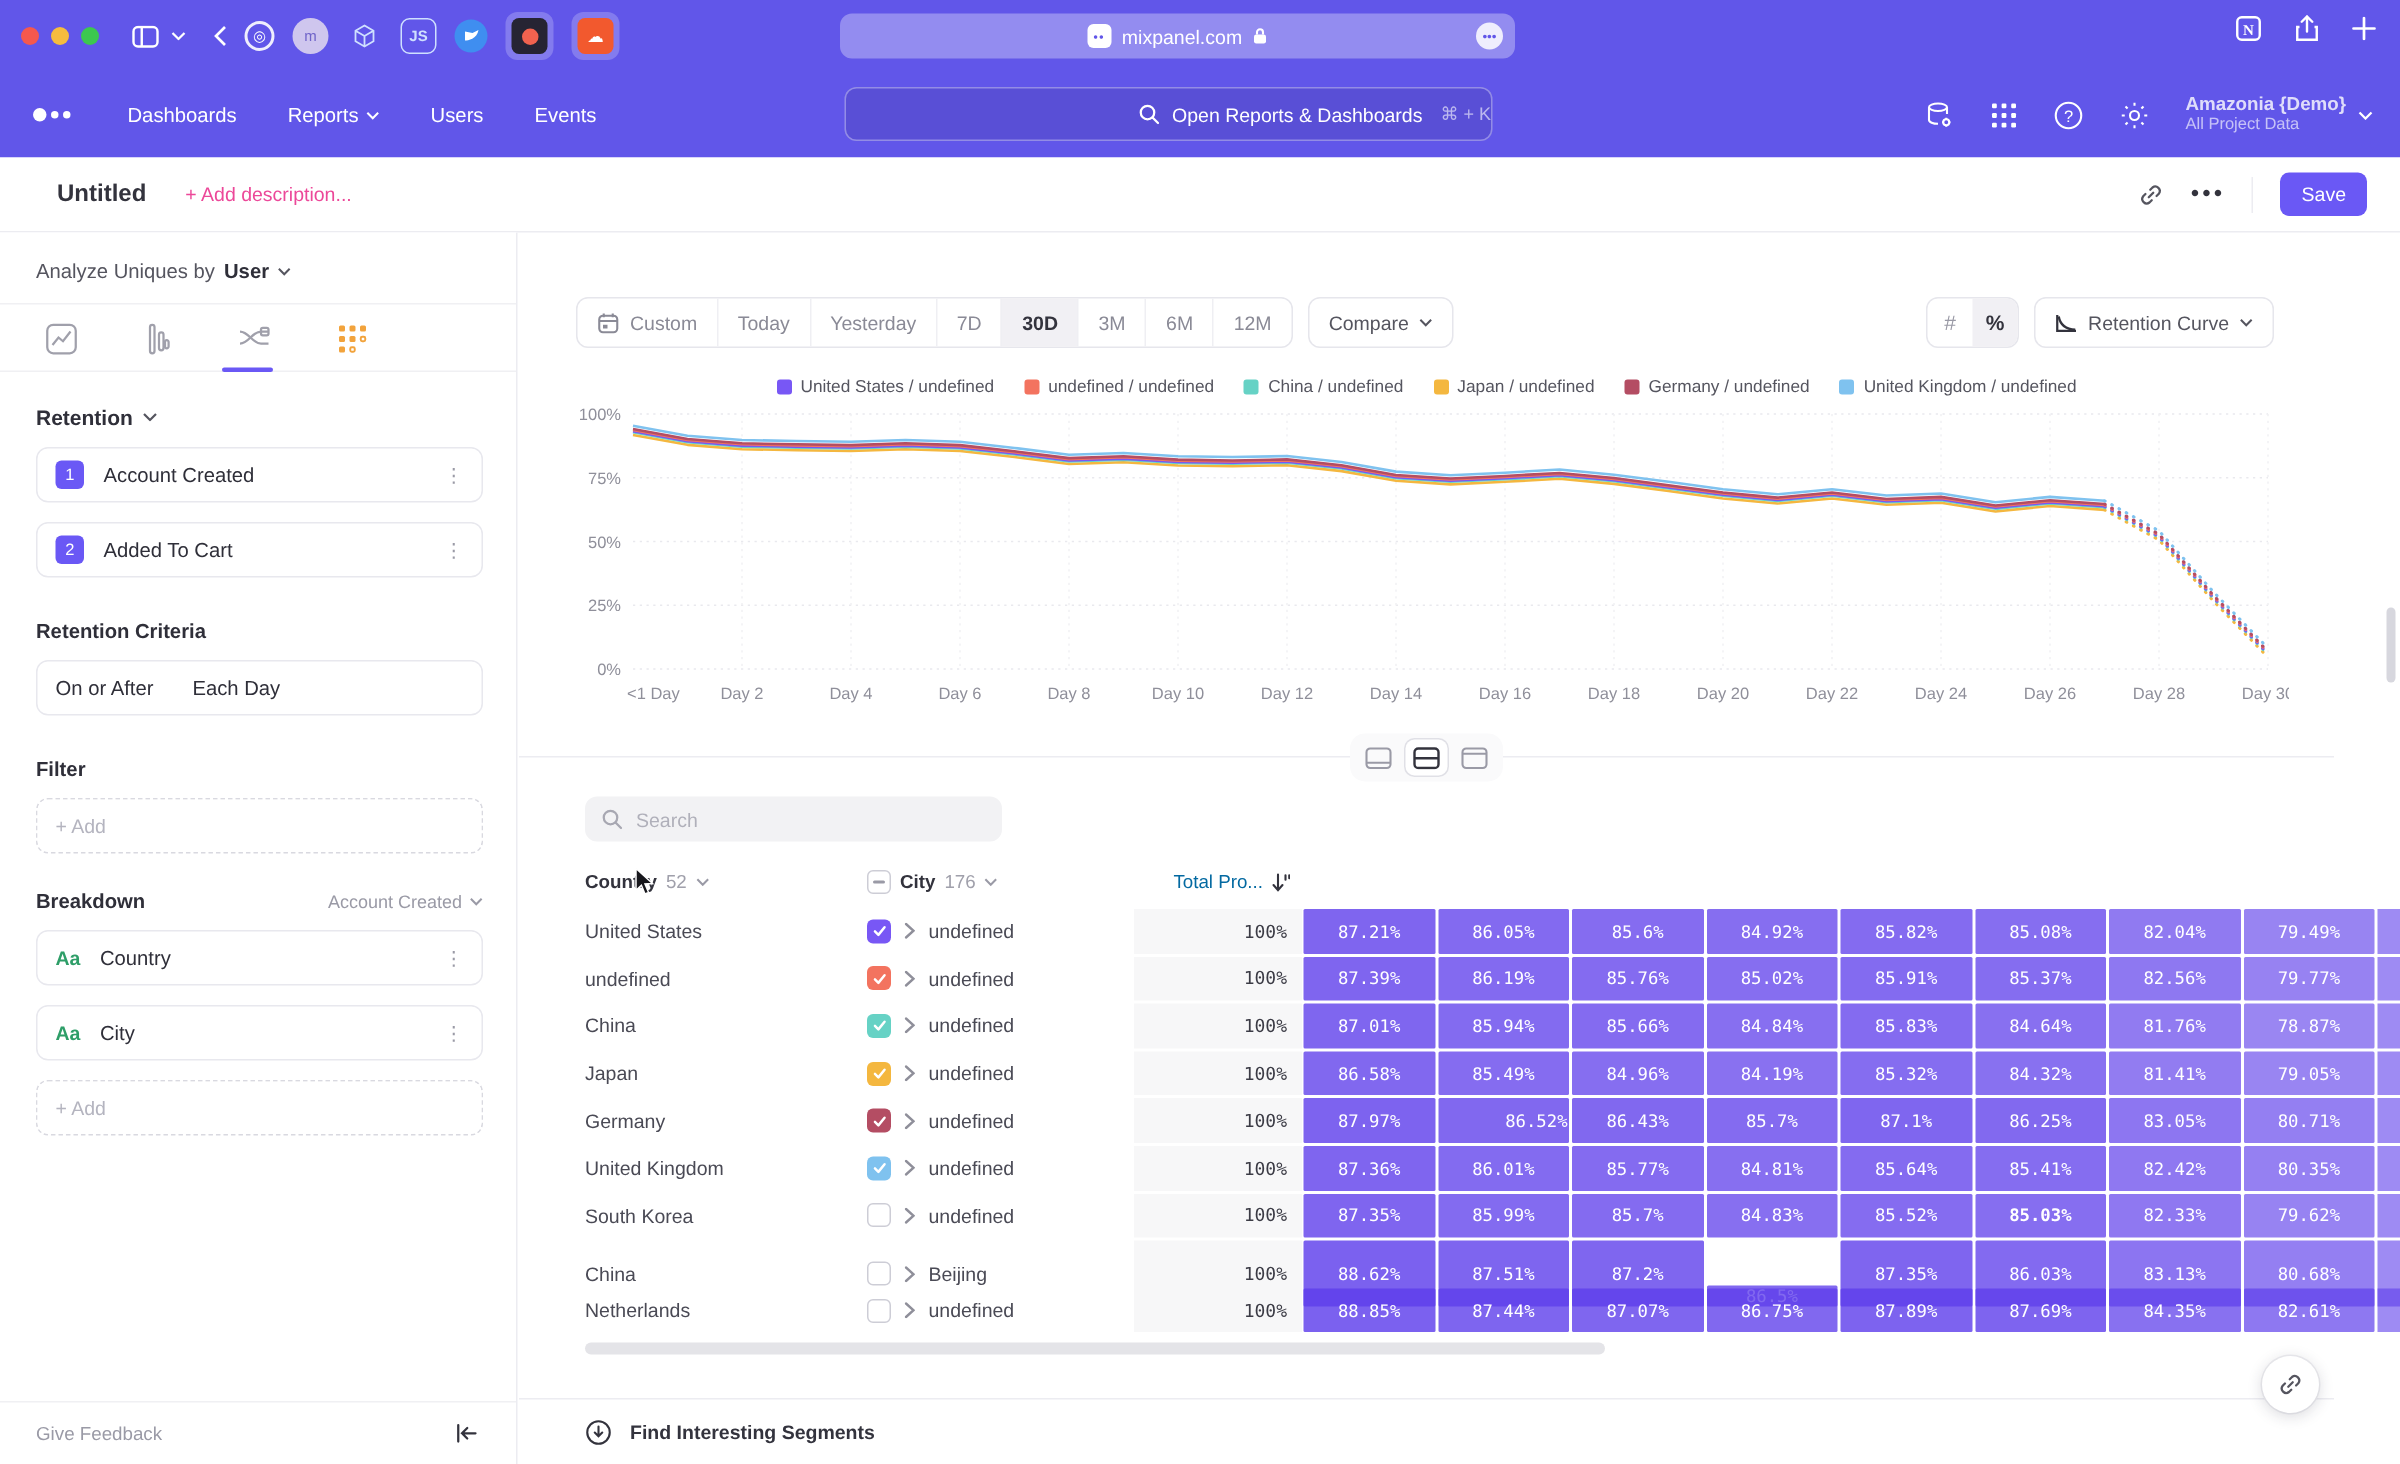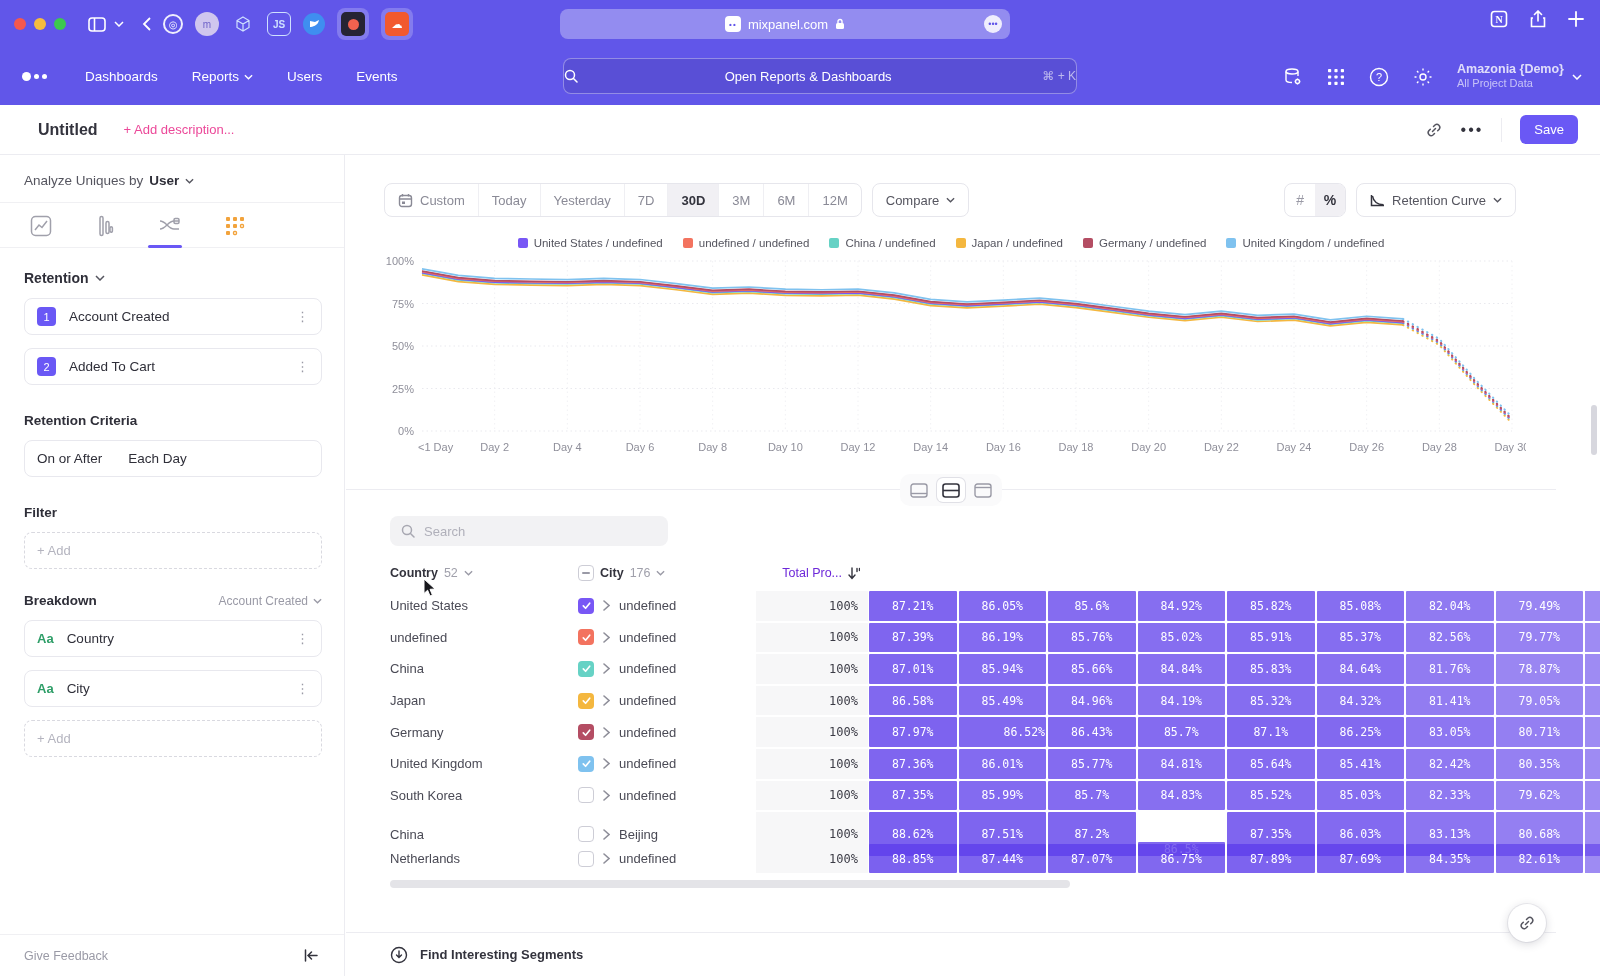--- a/index.html
+++ b/index.html
@@ -16,21 +16,21 @@
   #urlbar .fav { width:16px; height:16px; border-radius:4px; background:#fff; color:#6156e9; font-size:8px; display:flex; align-items:center; justify-content:center; letter-spacing:1px; font-weight:bold; }
   #urlbar .more { position:absolute; right:8px; width:18px; height:18px; border-radius:50%; background:rgba(255,255,255,.85); color:#6156e9; font-size:9px; display:flex; align-items:center; justify-content:center; }
   .br-right { position:absolute; right:16px; top:10px; display:flex; gap:22px; align-items:center; color:#fff; }
 
   
   #appnav { position:absolute; top:48px; left:0; width:1600px; height:57px; background:#6156e9; display:flex; align-items:center; }
   .logo-dots { margin-left:22px; display:flex; align-items:center; gap:3px; }
   .logo-dots i { background:#fff; border-radius:50%; display:block; }
   .nav-items { display:flex; margin-left:38px; gap:34px; }
   .nav-item { color:#fff; font-size:13.5px; display:flex; align-items:center; gap:5px; cursor:pointer; }
-  #navsearch { position:absolute; left:563px; top:10px; width:514px; height:36px; border:1px solid rgba(255,255,255,.35); background:rgba(0,0,0,.08); border-radius:8px; display:flex; align-items:center; justify-content:space-between; gap:8px; color:#fff; font-size:13px; }
+  #navsearch { position:absolute; left:563px; top:10px; width:432px; height:36px; border:1px solid rgba(255,255,255,.35); background:rgba(0,0,0,.08); border-radius:8px; display:flex; align-items:center; justify-content:flex-end; gap:8px; color:#fff; font-size:13px; }
   #navsearch .kbd { color:rgba(255,255,255,.6); font-size:12px; margin-left:4px; }
   .nav-right { position:absolute; right:18px; top:0; height:57px; display:flex; align-items:center; gap:24px; color:#fff; }
   .proj { text-align:left; line-height:1.25; display:flex; align-items:center; gap:8px; cursor:pointer; }
   .proj b { font-size:12.5px; display:block; }
   .proj span { font-size:11px; opacity:.8; display:block; }
 
   
   #titlebar { position:absolute; top:105px; left:0; width:1600px; height:50px; background:#fff; border-bottom:1px solid #ececf1; display:flex; align-items:center; }
   #page-title { margin-left:38px; font-size:16px; font-weight:700; color:#33333d; }
   #page-desc { margin-left:26px; font-size:13px; color:#ec4899; }
@@ -54,21 +54,21 @@
   .stepnum { width:19px; height:19px; border-radius:4px; background:#6a58f5; color:#fff; font-size:11px; display:flex; align-items:center; justify-content:center; margin-right:13px; }
   .card .lbl { font-size:13.5px; color:#2f2f39; }
   .crit-card { gap:26px; }
   .dashed { border:1px dashed #d9d9e0; color:#b4b4bf; font-size:13px; cursor:pointer; }
   .bk-head { display:flex; align-items:center; justify-content:space-between; margin:24px 0 12px; }
   .bk-right { font-size:12px; color:#9a9aa6; display:flex; gap:5px; align-items:center; cursor:pointer; }
   .aa { color:#2e9e68; font-weight:700; font-size:13px; margin-right:13px; }
   #sb-foot { position:absolute; bottom:0; left:0; width:100%; height:42px; border-top:1px solid #f0f0f3; display:flex; align-items:center; justify-content:space-between; padding:0 26px 0 24px; color:#9a9aa6; font-size:12.5px; }
 
   
-  #main { position:absolute; top:155px; left:346px; width:1210px; bottom:0; background:#fff; }
+  #main { position:absolute; top:170px; left:346px; width:1210px; bottom:0; background:#fff; }
   .controls-row { display:flex; justify-content:space-between; align-items:center; padding:28px 40px 0 38px; }
   .seg-group { display:flex; align-items:stretch; border:1px solid #e6e6ec; border-radius:8px; overflow:hidden; height:34px; }
   .seg { display:flex; align-items:center; gap:7px; padding:0 13px; font-size:13px; color:#8a8a96; border-left:1px solid #efeff3; cursor:pointer; white-space:nowrap; }
   .seg:first-child { border-left:none; }
   .seg.sel { background:#f1f0f4; color:#33333d; font-weight:700; }
   .pillbtn { display:flex; align-items:center; gap:7px; border:1px solid #e6e6ec; border-radius:8px; height:34px; padding:0 13px; font-size:13px; color:#55555f; cursor:pointer; white-space:nowrap; }
   .right-controls { display:flex; gap:10px; align-items:center; }
   .mode-group { display:flex; border:1px solid #e6e6ec; border-radius:8px; overflow:hidden; height:34px; }
   .mode { width:30px; display:flex; align-items:center; justify-content:center; font-size:14px; color:#9a9aa6; cursor:pointer; }
   .mode.sel { background:#f1f0f4; color:#33333d; font-weight:700; }
@@ -85,21 +85,21 @@
   .lt-btn { width:28px; height:24px; border-radius:6px; display:flex; align-items:center; justify-content:center; cursor:pointer; }
   .lt-btn.sel { background:#fff; box-shadow:0 0 0 1px #e0e0e6; }
 
   .table-area { padding:26px 0 0 44px; position:relative; }
   #searchbox { width:278px; height:30px; background:#f2f2f4; border-radius:8px; display:flex; align-items:center; gap:9px; padding:0 11px; color:#b0b0ba; font-size:13px; }
 
   .rt-grid { display:grid; grid-template-columns:188px 178px 112px repeat(8, 89.5px) 16px; width:1210px; }
   .rt-head { height:34px; align-items:center; font-size:12.5px; color:#3b3b45; margin-top:10px; }
   .hc { display:flex; align-items:center; gap:6px; }
   .hc .cnt { color:#a0a0ab; }
-  .hc.total { justify-content:flex-end; padding-right:8px; color:#6d28d9;align-items:center; }
+  .hc.total { justify-content:flex-end; padding-right:8px; color:#0369a1;align-items:center; }
   .trow { height:31.6px; }
   .trow > div { display:flex; align-items:center; }
   .c-country { font-size:13px; color:#4a4a55; }
   .c-city { gap:9px; }
   .cbx { width:16px; height:16px; border-radius:4px; display:flex; align-items:center; justify-content:center; flex:0 0 16px; }
   .cbx.off { background:#fff; border:1.5px solid #cdcdd6; }
   .chev { color:#8f8f9a; font-size:11px; }
   .cityname { font-size:13px; color:#4a4a55; }
   .c-total { background:#f7f7f8; justify-content:flex-end; padding-right:10px; font-family:"DejaVu Sans Mono", monospace; font-size:12px; color:#3b3b45; margin:1px 0; }
   .c-day { justify-content:center; font-family:"DejaVu Sans Mono", monospace; font-size:11.5px; color:#fff; margin:1px; border-radius:1px; }
@@ -743,21 +743,21 @@
               </svg>
             </span>
             <span class="cityname">undefined</span>
           </div>
           <div class="c-total">100%</div>
           <div class="c-day" style="background: rgba(94, 62, 235, 0.796);">87.35%</div>
           <div class="c-day" style="background: rgba(94, 62, 235, 0.77);">85.99%</div>
           <div class="c-day" style="background: rgba(94, 62, 235, 0.765);">85.7%</div>
           <div class="c-day" style="background: rgba(94, 62, 235, 0.745);">84.83%</div>
           <div class="c-day" style="background: rgba(94, 62, 235, 0.76);">85.52%</div>
-          <div class="c-day" style="background: rgba(94, 62, 235, 0.75);">85.03%</div>
+          <div class="c-day" style="background: rgba(94, 62, 235, 0.75); font-weight: bold;">85.03%</div>
           <div class="c-day" style="background: rgba(94, 62, 235, 0.698);">82.33%</div>
           <div class="c-day" style="background: rgba(94, 62, 235, 0.643);">79.62%</div>
           <div class="c-sliver" style="background: rgba(94, 62, 235, 0.6);"></div>
         </div>
         <div class="rt-grid trow">
           <div class="c-country">China</div>
           <div class="c-city">
             <span class="cbx off"></span>
             <span class="chev">
               <svg width="7" height="11" viewBox="0 0 7 11">

